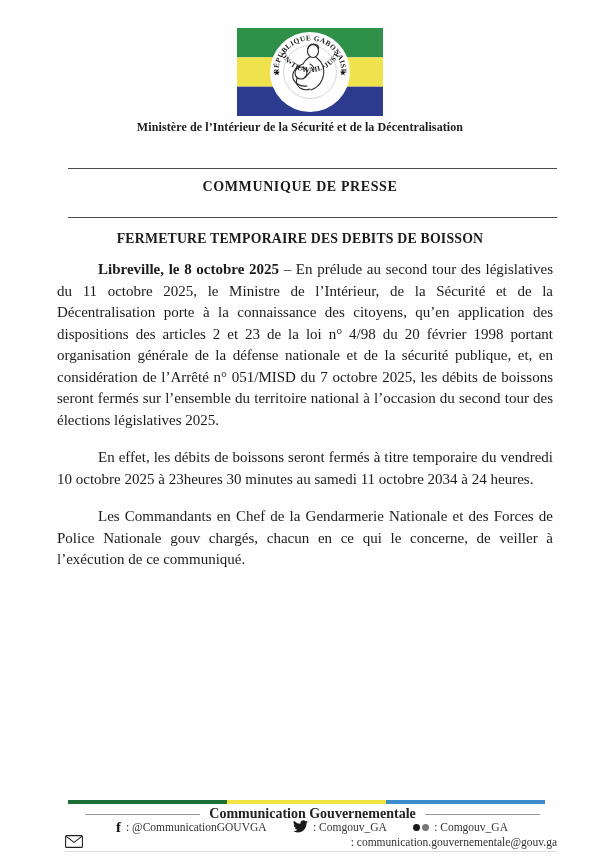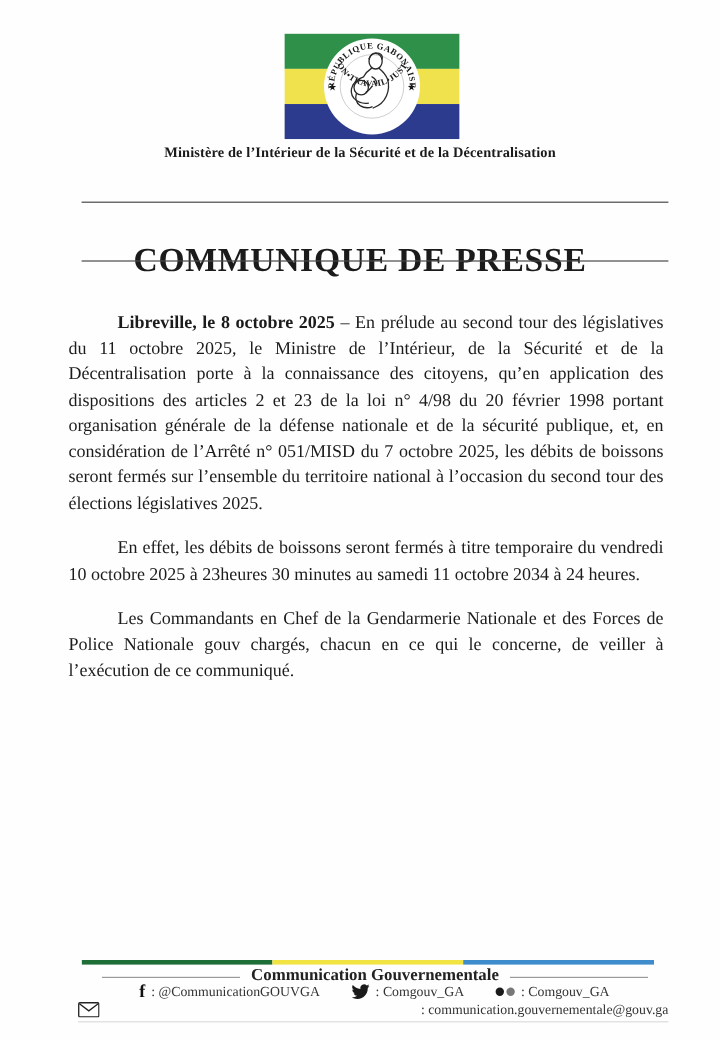--- a/index.html
+++ b/index.html
@@ -13,21 +13,21 @@
   .logo text { font-family:"Liberation Serif", serif; font-weight:bold; fill:#171717; }
   .ministry {
     position:absolute; top:120px; left:0; width:600px;
     text-align:center; font-weight:bold; font-size:12px; letter-spacing:0.1px;
   }
   .rule { position:absolute; left:68px; width:489px; border-top:1px solid #4a4a4a; height:0; }
   .rule1 { top:168px; }
   .rule2 { top:217px; }
   .doc-title {
     position:absolute; top:179px; left:0; width:600px; text-align:center;
-    font-size:28px; font-weight:bold; letter-spacing:0.6px;margin-top:23px;
+    font-size:14px; font-weight:bold; letter-spacing:0.6px;
   }
   .subtitle {
     position:absolute; top:231px; left:0; width:600px; text-align:center;
     font-size:13.8px; font-weight:bold; letter-spacing:0.2px;
   }
   
   .body-text {
     position:absolute; top:259px; left:57px; width:496px;
     font-size:15px; line-height:21.5px; text-align:justify;
   }
@@ -93,20 +93,21 @@
       <path d="M68,49 Q71,47 73,44"></path>
     </g>
   </svg>
 
   <div class="ministry">Ministère de l’Intérieur de la Sécurité et de la Décentralisation</div>
 
   <div class="rule rule1"></div>
   <div class="doc-title">COMMUNIQUE DE PRESSE</div>
   <div class="rule rule2"></div>
 
+  <div class="subtitle">FERMETURE TEMPORAIRE DES DEBITS DE BOISSON</div>
 
   <div class="body-text">
     <p><span class="lead">Libreville, le 8 octobre 2025</span><span> – En prélude au second tour des législatives du 11 octobre 2025, le Ministre de l’Intérieur, de la Sécurité et de la Décentralisation porte à la connaissance des citoyens, qu’en application des dispositions des articles 2 et 23 de la loi n° 4/98 du 20 février 1998 portant organisation générale de la défense nationale et de la sécurité publique, et, en considération de l’Arrêté n° 051/MISD du 7 octobre 2025, les débits de boissons seront fermés sur l’ensemble du territoire national à l’occasion du second tour des élections législatives 2025.</span></p>
     <p>En effet, les débits de boissons seront fermés à titre temporaire du vendredi 10 octobre 2025 à 23heures 30 minutes au samedi 11 octobre 2034 à 24 heures.</p>
     <p>Les Commandants en Chef de la Gendarmerie Nationale et des Forces de Police Nationale gouv chargés, chacun en ce qui le concerne, de veiller à l’exécution de ce communiqué.</p>
   </div>
 
   <svg class="footer-bar" viewBox="0 0 477 4" preserveAspectRatio="none">
     <rect x="0" y="0" width="159" height="4" fill="#1e6e38"></rect>
     <rect x="159" y="0" width="159" height="4" fill="#f2e344"></rect>

